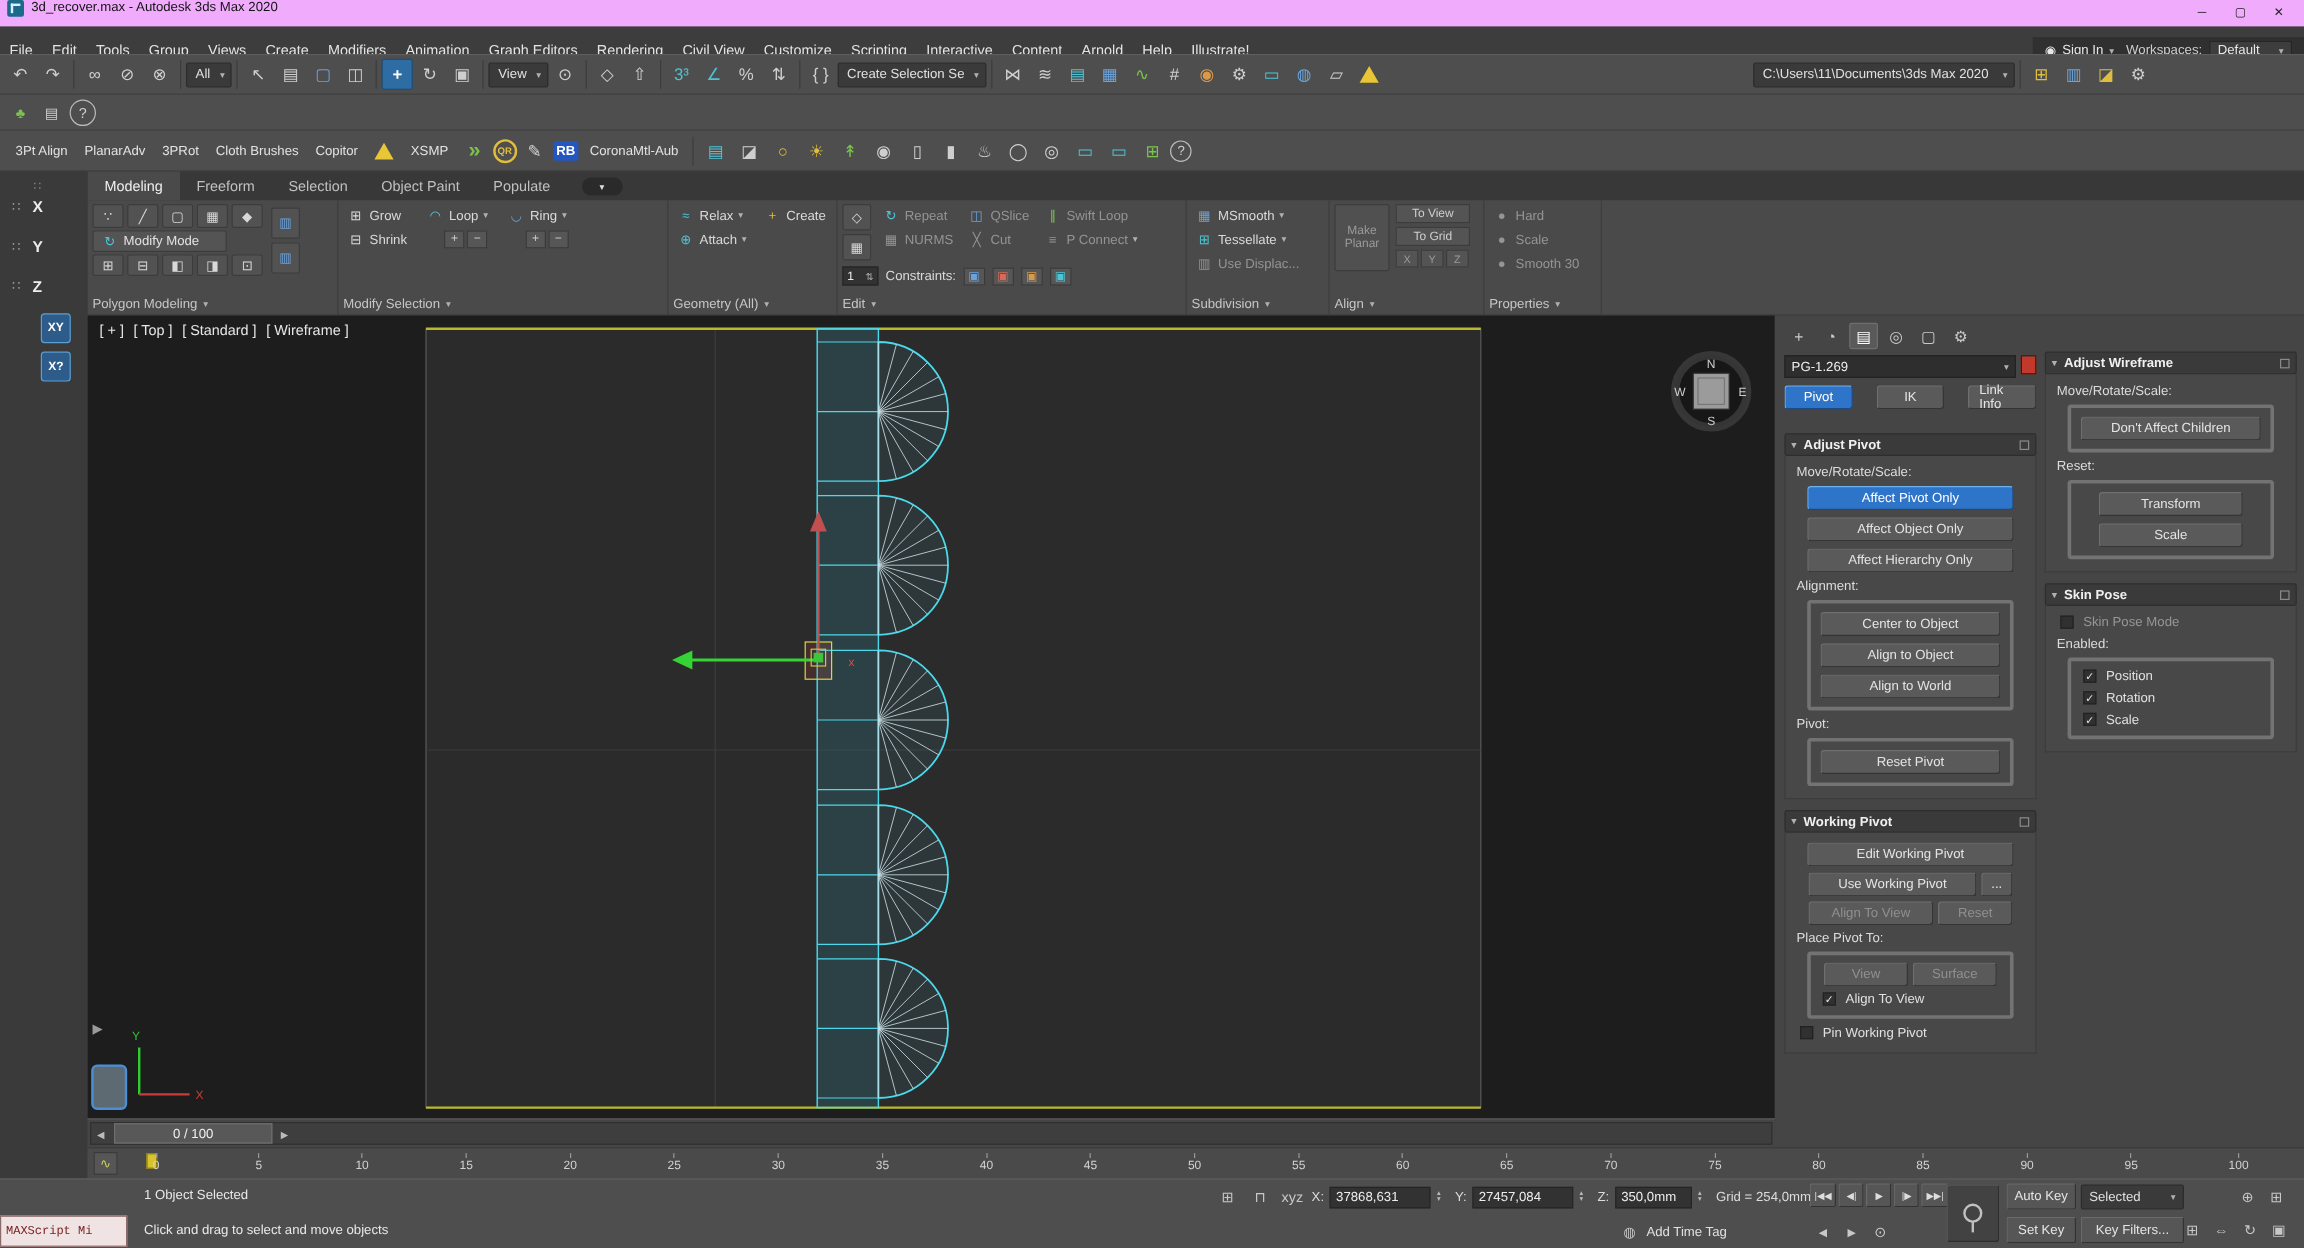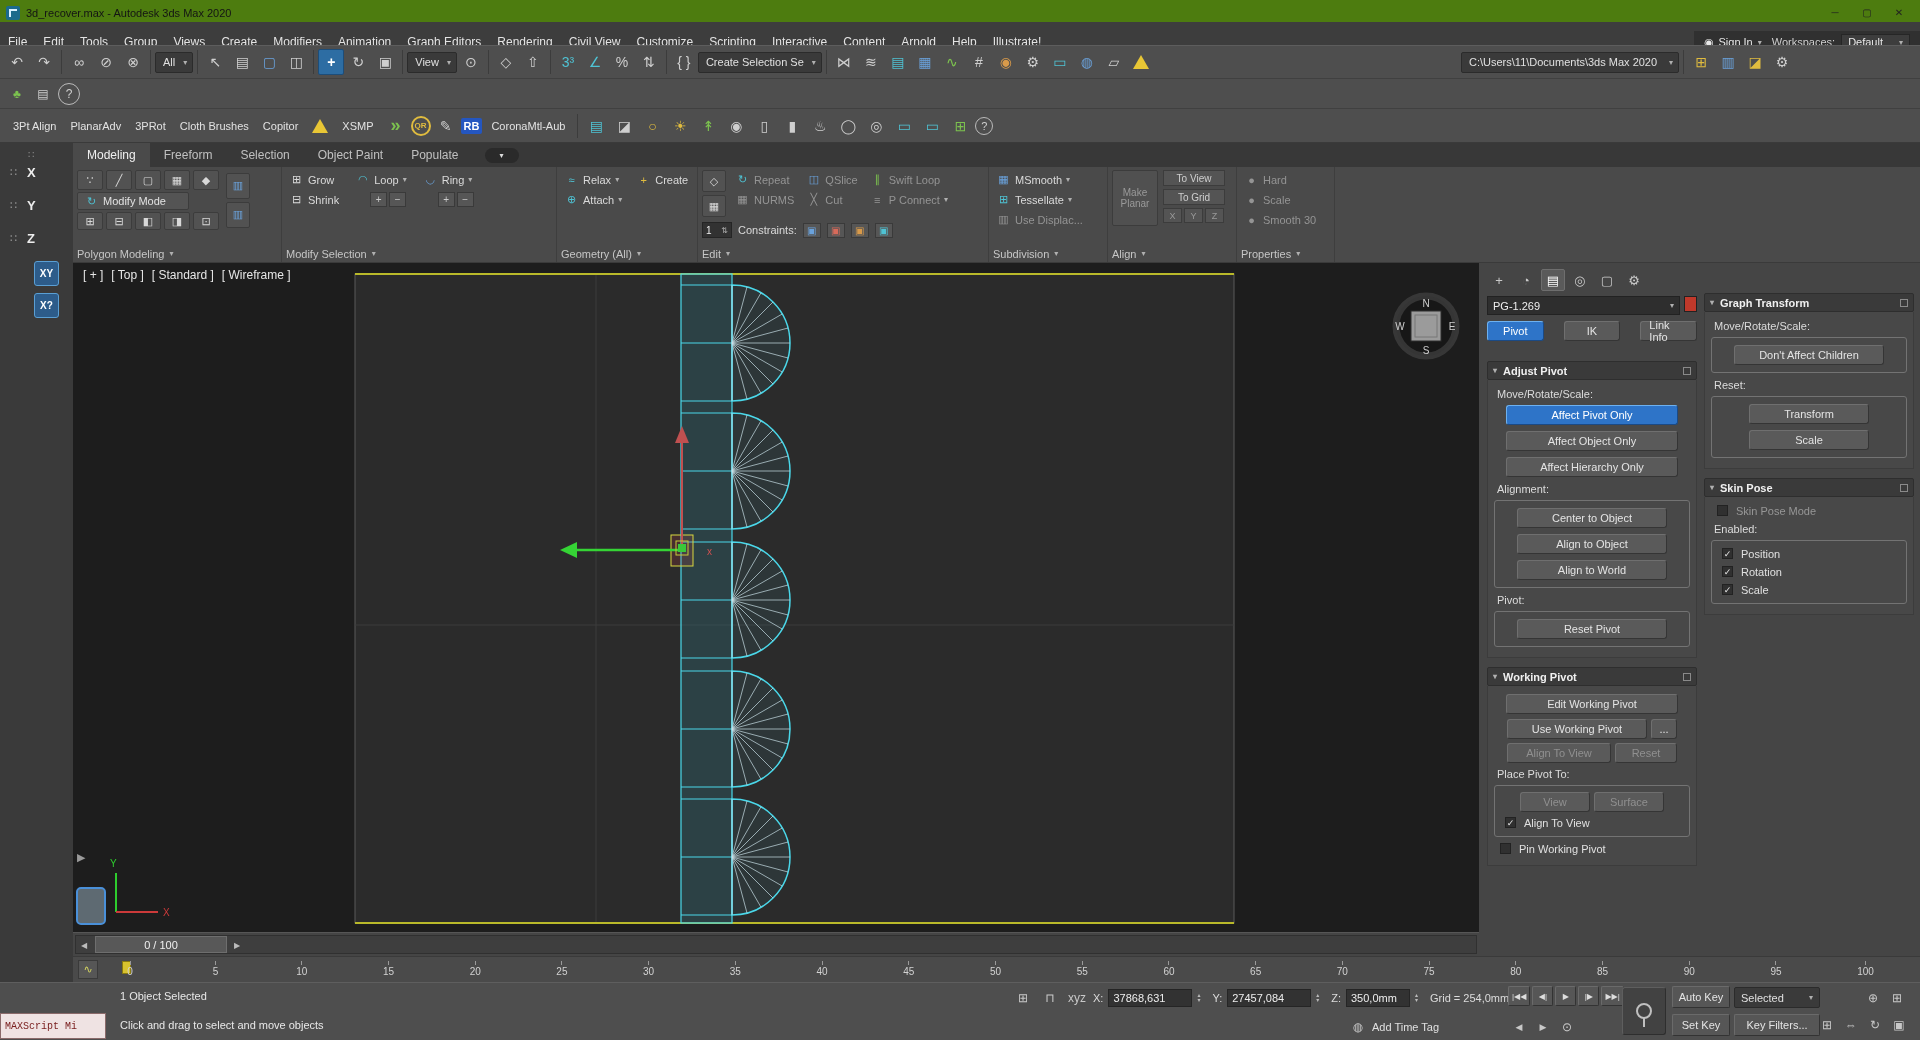--- a/index.html
+++ b/index.html
@@ -1,19 +1,19 @@
 <!DOCTYPE html>
 <html><head>
 <meta charset="utf-8">
 <style>
 *{margin:0;padding:0;box-sizing:border-box}
 html,body{width:1920px;height:1040px;overflow:hidden}
 body{position:relative;font-family:"Liberation Sans",sans-serif;font-size:12px;color:#d8d8d8;background:#454545}
 
-.titlebar{position:absolute;left:0;top:0;width:100%;height:25px;background:#4d7c0f;color:#141414;display:flex;align-items:center;padding:0 6px;gap:6px}
+.titlebar{position:absolute;left:0;top:0;width:100%;height:25px;background:#f0abfc;color:#141414;display:flex;padding:0 6px;gap:6px}
 .app-logo{width:14px;height:14px;background:#1b6a8c;border-radius:2px;flex:none;position:relative}
 .app-logo::before{content:"";position:absolute;inset:3px;border:2px solid #d9f1ff;border-right:none;border-bottom:none}
 .title-text{font-size:11px}
 .win-controls{margin-left:auto;display:flex;gap:2px}
 .win-btn{width:30px;height:20px;display:flex;align-items:center;justify-content:center;font-size:10px;color:#222}
 
 .menubar{position:absolute;left:0;top:22px;width:100%;height:40px;background:#3d3d3d;display:flex;align-items:center}
 .menu-item{padding:0 8px;line-height:23px;font-size:12px;color:#e4e4e4;flex:none}
 .mb-right{margin-left:auto;height:23px;display:flex;align-items:center;background:#303030;padding:0 10px;gap:10px}
 .signin{display:flex;gap:5px;align-items:center;color:#e8e8e8;font-size:11px}
@@ -86,21 +86,21 @@
 .cbtn{height:20px;background:#5a5a5a;border:1px solid;border-color:#6f6f6f #353535 #353535 #6f6f6f;border-radius:3px;color:#e4e4e4;font-size:11px;display:flex;align-items:center;justify-content:center;padding:0 8px}
 .cbtn.blue{background:#2e74c8;border-color:#6db1f0 #1b4a85 #1b4a85 #6db1f0;color:#fff}
 .cbtn.dis{color:#909090}
 .cbtn.wide{width:172px;margin:3px auto}
 .cbtn.inline{display:inline-flex}
 .rollout{margin-bottom:9px}
 .ro-head{height:19px;background:#3a3a3a;border:1px solid #2e2e2e;border-radius:2px;display:flex;align-items:center;gap:6px;padding:0 5px;color:#f0f0f0;font-size:11px;font-weight:bold}
 .hsq{margin-left:auto;width:8px;height:8px;border:1px solid #8a8a8a}
 .ro-body{background:#484848;border:1px solid #3c3c3c;border-top:none;padding:5px 4px 7px;display:flex;flex-direction:column}
 .ro-label{font-size:11px;color:#dcdcdc;margin:3px 0 2px 5px}
-.groupbox{border:1px solid #737373;border-radius:3px;margin:3px 2px;padding:4px 2px;display:flex;flex-direction:column}
+.groupbox{border:3px solid #737373;border-radius:3px;margin:3px 14px;padding:4px 2px;display:flex;flex-direction:column}
 .chkrow{display:flex;align-items:flex-start;gap:8px;margin:3px 0 3px 8px;font-size:11px;color:#e0e0e0}
 .chkrow.dis{color:#969696}
 .chk{width:11px;height:11px;background:#303030;border:1px solid #222;display:flex;align-items:center;justify-content:center;font-size:9px;color:#e8e8e8;flex:none}
 .btnrow{display:flex;gap:4px;justify-content:center;margin:2px 0}
 
 .timeline{position:absolute;left:73px;top:932px;width:1406px;height:24px;background:#454545;border-top:1px solid #565656}
 .tl-track{position:absolute;left:2px;top:2px;right:2px;height:19px;background:#3e3e3e;border:1px solid #303030}
 .tl-btn{position:absolute;top:4px;width:16px;height:16px;display:flex;align-items:center;justify-content:center;color:#bbb;font-size:8px}
 .tl-handle{position:absolute;left:22px;top:3px;width:132px;height:17px;background:#585858;border:1px solid #6e6e6e;display:flex;align-items:center;justify-content:center;font-size:11px;color:#f0f0f0}
 .trackbar{position:absolute;left:73px;top:956px;right:0;height:26px;background:#4a4a4a;border-top:1px solid #3a3a3a}
@@ -724,21 +724,21 @@
           <span>Pin Working Pivot</span>
         </div>
       </div>
     </div>
   </div>
 
   <div class="cp-col second">
     <div class="rollout">
       <div class="ro-head">
         <span class="car">▾</span>
-        <span>Graph Transform</span>
+        <span>Adjust Wireframe</span>
         <span class="hsq"></span>
       </div>
       <div class="ro-body">
         <div class="ro-label">Move/Rotate/Scale:</div>
         <div class="groupbox">
           <span class="cbtn wide" style="width:150px">Don't Affect Children</span>
         </div>
         <div class="ro-label">Reset:</div>
         <div class="groupbox">
           <span class="cbtn wide" style="width:120px">Transform</span>

